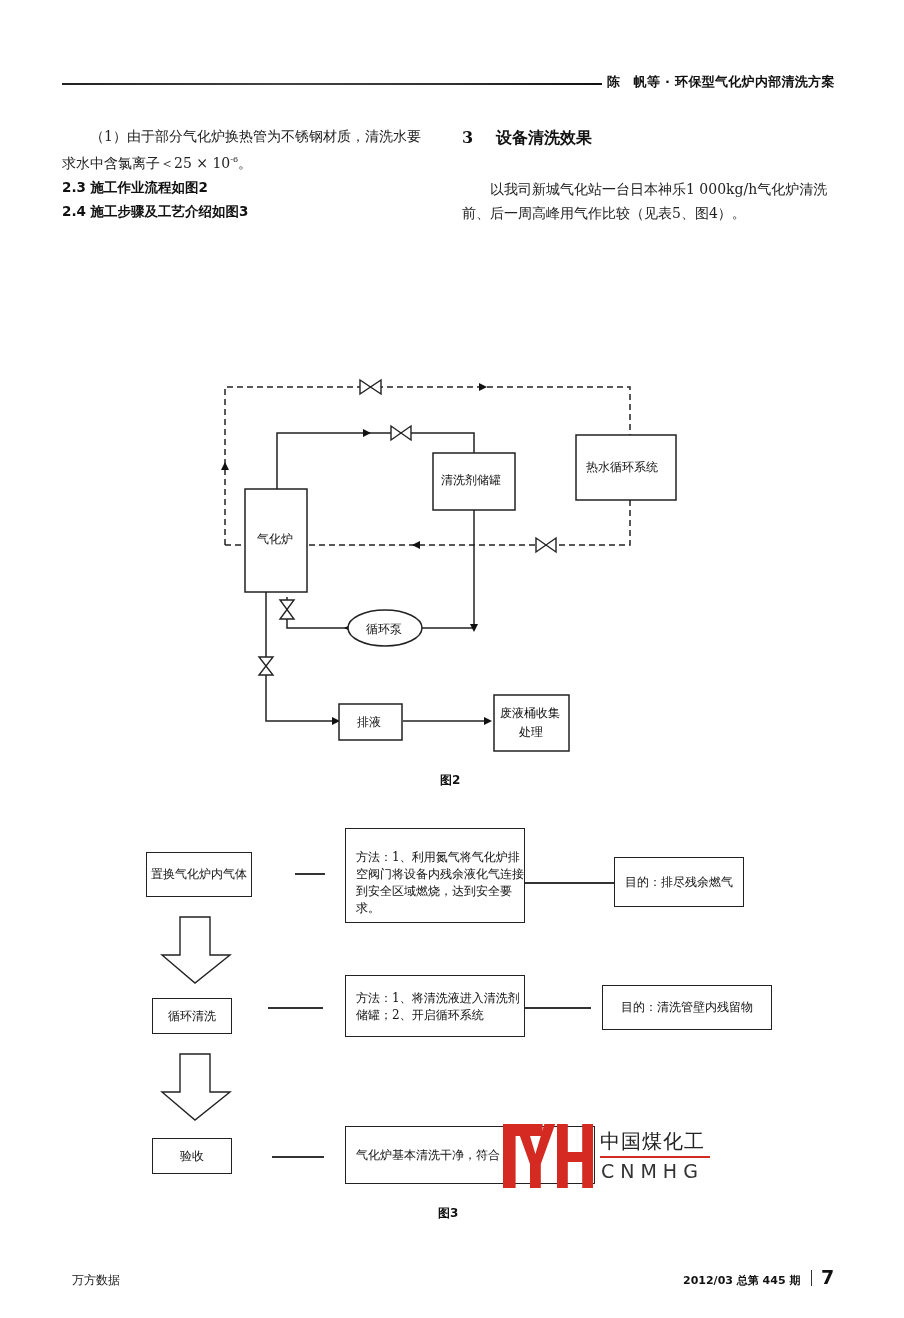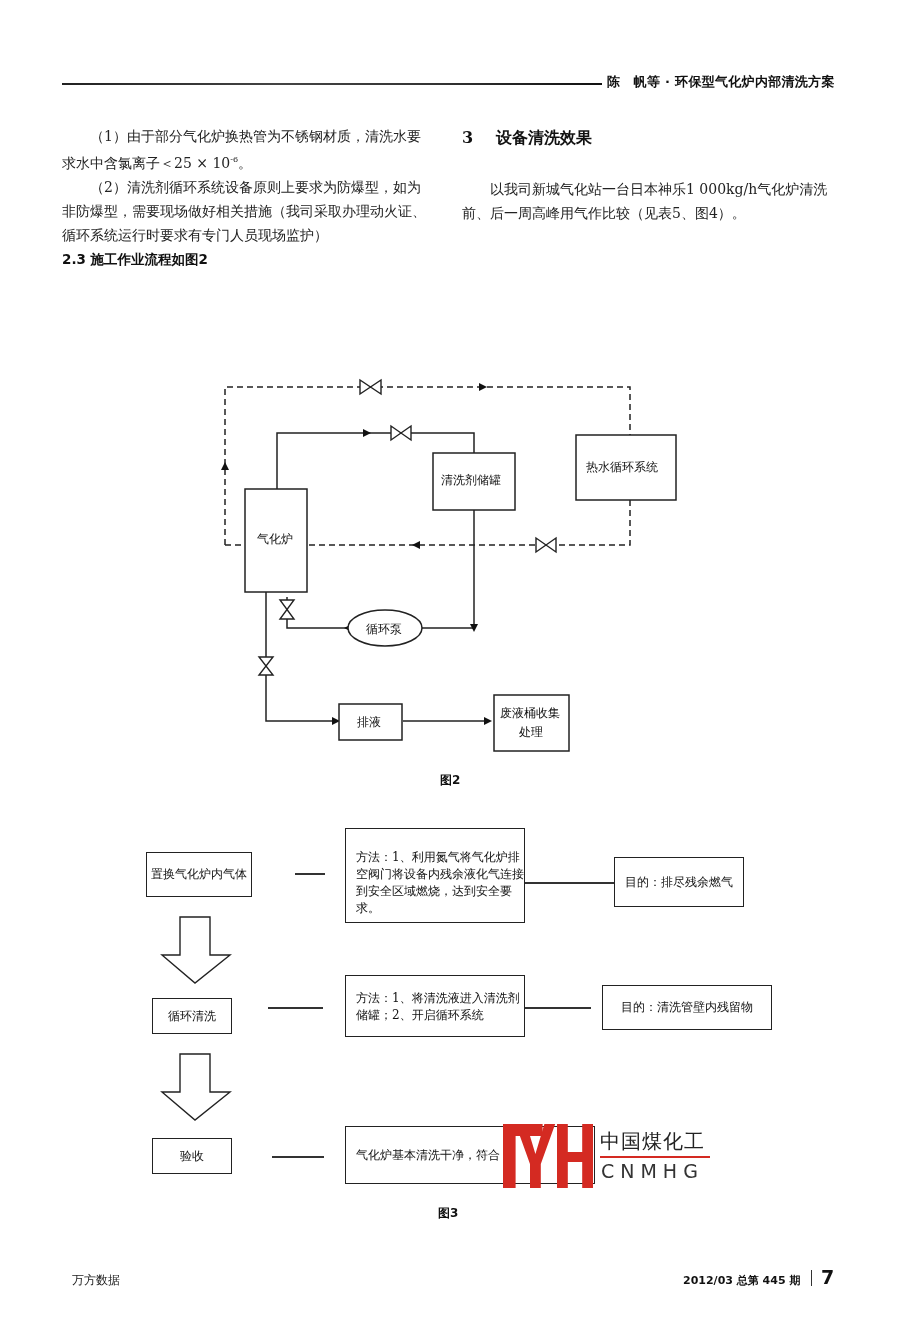--- a/index.html
+++ b/index.html
@@ -39,22 +39,22 @@
   .foot-page { position:absolute; left:821px; top:1266px; font-family:"DejaVu Sans", sans-serif; font-weight:bold; font-size:19px; color:#111; }
 </style>
 </head>
 <body>
 
 <div class="hdr-line"></div>
 <div class="hdr-title">陈　帆等 · 环保型气化炉内部清洗方案</div>
 
 <div class="para" style="left:62px; top:124px; width:372px;">
   <p class="indent"><span>（1）由于部分气化炉换热管为不锈钢材质，清洗水要求水中含氯离子＜25 × 10</span><sup>-6</sup><span>。</span></p>
-  <p class="indent">（2）清洗剂循环系统设备原则上要求为防爆型，如为非防爆型，需要现场做好相关措施（我司采取办理动火证、循环系统运行时要求有专门人员现场监护）</p>
   <p class="sub">2.3  施工作业流程如图2</p>
+  <p class="sub">2.4  施工步骤及工艺介绍如图3</p>
 </div>
 
 <div class="sec-title">
   <span class="num">3</span><span>设备清洗效果</span>
 </div>
 <div class="para" style="left:462px; top:177px; width:374px;">
   <p class="indent">以我司新城气化站一台日本神乐1 000kg/h气化炉清洗前、后一周高峰用气作比较（见表5、图4）。</p>
 </div>
 
 <svg class="abs" style="left:0; top:0;" width="904" height="800">

